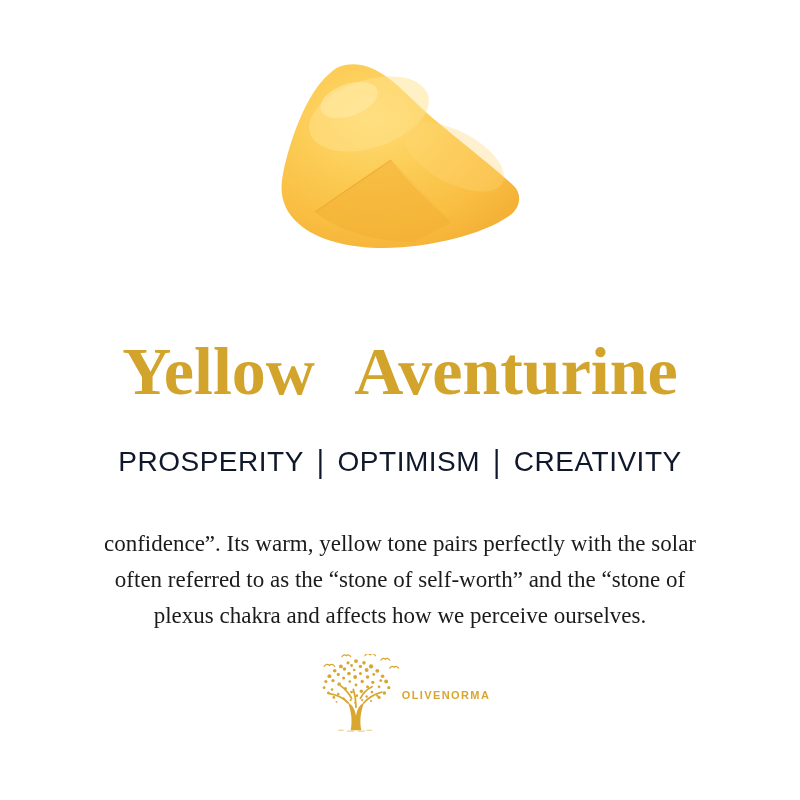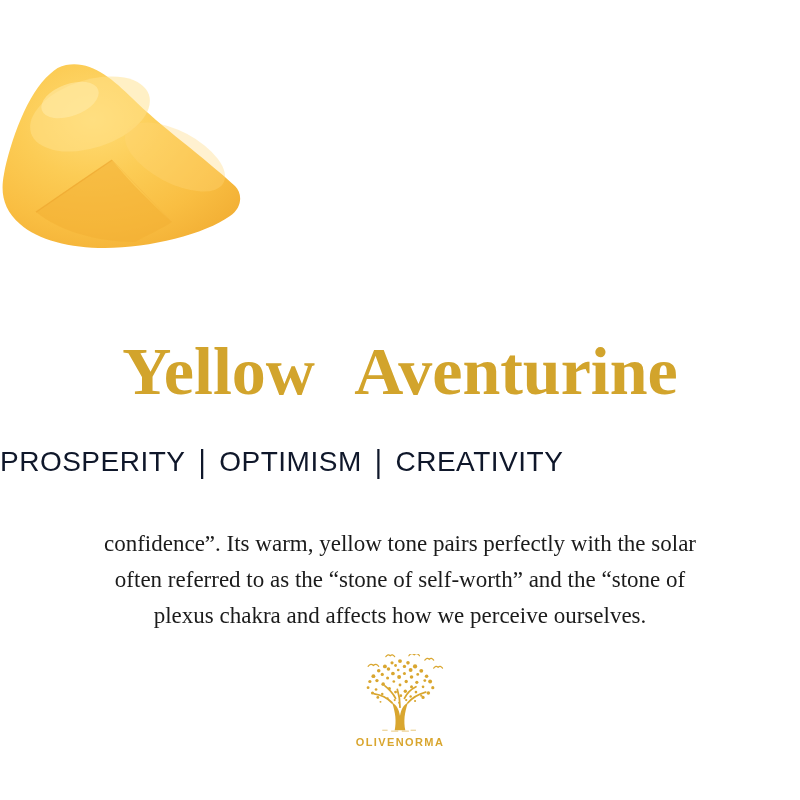--- a/index.html
+++ b/index.html
@@ -5,21 +5,21 @@
   html, body { margin: 0; padding: 0; }
   body {
     width: 800px; height: 800px;
     background: #ffffff;
     font-family: "Liberation Sans", sans-serif;
     overflow: hidden;
   }
   .page {
     width: 800px; height: 620px;
     background: #ffffff;
-    display: flex; flex-direction: column; 
+    display: flex; flex-direction: column; align-items: center;
   }
   .stone-svg {
     margin-top: 62px;
     width: 242px; height: 186px;
     flex: 0 0 auto;
   }
   .title {
     margin: 89px 0 0 0;
     font-family: "Liberation Serif", serif;
     font-weight: bold;
@@ -48,21 +48,21 @@
     margin-top: 48px;
     font-family: "Liberation Serif", serif;
     font-size: 23px;
     line-height: 36px;
     color: #1B1B1B;
     text-align: center;
     white-space: nowrap;
   }
   .logo-block {
     margin-top: 20px;
-    display: flex; flex-direction: column; align-items: center;
+    display: flex; align-items: center;
   }
   .tree-svg { width: 92px; height: 78px; }
   .brand-name {
     margin-top: 4px;
     font-size: 11px;
     font-weight: bold;
     letter-spacing: 1.4px;
     color: #D9A62F;
   }
 </style>

